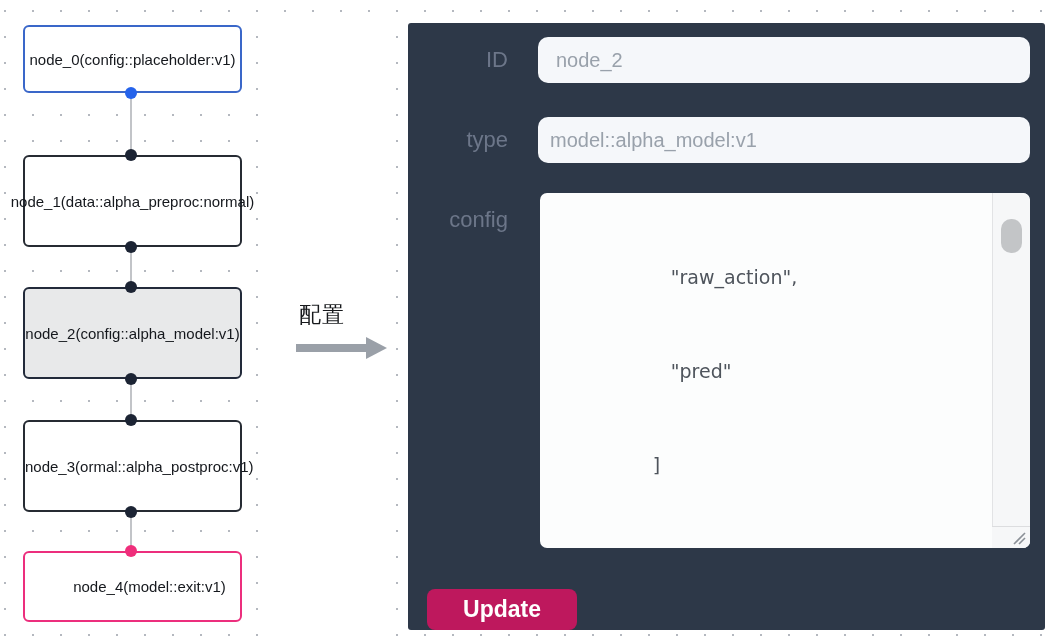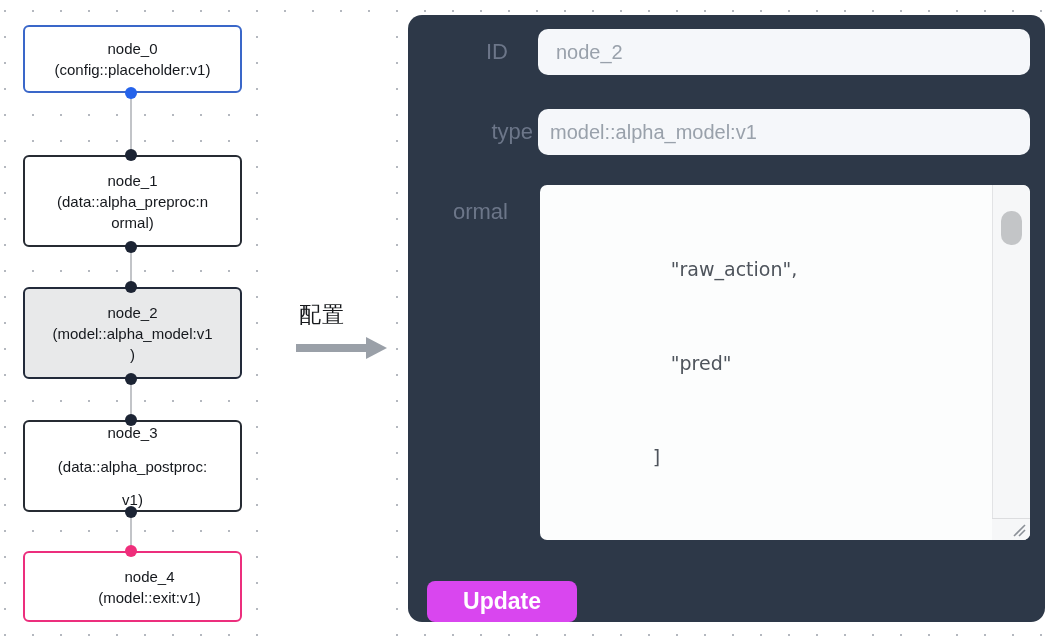--- a/index.html
+++ b/index.html
@@ -10,39 +10,39 @@
     background-image:radial-gradient(circle,#b4b8bf 1.2px,rgba(180,184,191,0) 1.4px);
     background-size:28px 26px;background-position:-9px -2px;
   }
   
   .anno-strip{position:absolute;left:272px;top:14px;width:124px;height:629px;background:#ffffff;}
 
   
   .node{
     position:absolute;left:23px;width:219px;box-sizing:border-box;
     background:#ffffff;border:2px solid #262b33;border-radius:6px;
-    display:flex;flex-direction:column;align-items:center;justify-content:center;
+    display:flex;align-items:center;justify-content:center;
     font-size:15px;line-height:21px;color:#15181d;text-align:center;
   }
   .node.blue{border-color:#3a67c9;}
   .node.pink{border-color:#ec2e7d;padding-left:34px;}
   .node.selected{background:#e8e9ea;border-color:#222a3a;border-width:2.5px;}
   .edge{position:absolute;left:130px;width:2px;background:#c2c4c8;}
   .port{position:absolute;left:125px;width:12px;height:12px;border-radius:50%;background:#1c2434;}
   .port.blue{background:#2563eb;}
   .port.pink{background:#ef2e7b;}
 
   
   .anno-label{position:absolute;left:299px;top:300px;font-size:22px;color:#17191c;letter-spacing:1px;}
   .arrow-shaft{position:absolute;left:296px;top:344px;width:72px;height:8px;background:#9aa0a8;}
   .arrow-head{position:absolute;left:366px;top:337px;width:0;height:0;
     border-top:11px solid transparent;border-bottom:11px solid transparent;border-left:21px solid #9aa0a8;}
 
   
-  .panel{position:absolute;left:408px;top:15px;width:637px;height:607px;background:#2d3848;border-radius:14px;}
+  .panel{position:absolute;left:408px;top:23px;width:637px;height:607px;background:#2d3848;border-radius:3px;}
   .f-label{position:absolute;left:0;width:100px;text-align:right;color:#6c7689;font-size:22px;}
   .f-input{
     position:absolute;left:130px;width:492px;height:46px;box-sizing:border-box;
     background:#f5f7fa;border:none;border-radius:10px;outline:none;
     font-family:"Liberation Sans","DejaVu Sans",sans-serif;
     font-size:20px;color:#99a1ab;padding:0 18px;
   }
   .config-box{
     position:absolute;left:132px;top:170px;width:490px;height:355px;
     background:#fcfdfd;border-radius:7px;overflow:hidden;
@@ -55,21 +55,21 @@
   }
   .vtrack{
     position:absolute;top:0;right:0;width:38px;height:100%;
     background:#f6f7f8;border-left:1px solid #e2e3e5;border-radius:0 7px 7px 0;box-sizing:border-box;
   }
   .vthumb{position:absolute;left:8px;top:26px;width:21px;height:34px;background:#c3c5c7;border-radius:10px;}
   .corner{position:absolute;right:0;bottom:0;width:38px;height:22px;border-top:1px solid #dcdddf;background:#f6f7f8;box-sizing:border-box;}
   .resize-handle{position:absolute;right:4px;bottom:3px;width:18px;height:16px;}
   .update-btn{
     position:absolute;left:19px;top:566px;width:150px;height:41px;
-    background:#d946ef;border:none;border-radius:8px;color:#ffffff;
+    background:#be185d;border:none;border-radius:8px;color:#ffffff;
     font-family:"Liberation Sans","DejaVu Sans",sans-serif;
     font-size:23px;font-weight:700;cursor:pointer;
   }
 </style>
 </head>
 <body>
 
 <div id="stage">
 
   <div class="anno-strip"></div>
@@ -83,26 +83,26 @@
     <div>node_0</div>
     <div>(config::placeholder:v1)</div>
   </div>
   <div class="node" style="top:155px;height:92px;">
     <div>node_1</div>
     <div>(data::alpha_preproc:n</div>
     <div>ormal)</div>
   </div>
   <div class="node selected" style="top:287px;height:92px;">
     <div>node_2</div>
-    <div>(model::alpha_model:v1</div>
+    <div>(config::alpha_model:v1</div>
     <div>)</div>
   </div>
   <div class="node" style="top:420px;height:92px;justify-content:space-between;">
     <div>node_3</div>
-    <div>(data::alpha_postproc:</div>
+    <div>(ormal::alpha_postproc:</div>
     <div>v1)</div>
   </div>
   <div class="node pink" style="top:551px;height:71px;">
     <div>node_4</div>
     <div>(model::exit:v1)</div>
   </div>
 
   <div class="port blue" style="top:87px;"></div>
   <div class="port" style="top:149px;"></div>
   <div class="port" style="top:241px;"></div>
@@ -114,24 +114,24 @@
 
   <div class="anno-label">配置</div>
   <div class="arrow-shaft"></div>
   <div class="arrow-head"></div>
 
   <div class="panel">
 
     <div class="f-label" style="top:14px;height:46px;line-height:46px;">ID</div>
     <input class="f-input" style="top: 14px;" type="text" value="node_2">
 
-    <div class="f-label" style="top:94px;height:46px;line-height:46px;margin-left:25px;">type</div>
+    <div class="f-label" style="top:94px;height:46px;line-height:46px;">type</div>
     <input class="f-input" style="top: 94px; padding-left: 12px;" type="text" value="model::alpha_model:v1">
 
-    <div class="f-label" style="top:184px;height:26px;line-height:26px;">ormal</div>
+    <div class="f-label" style="top:184px;height:26px;line-height:26px;">config</div>
 
     <div class="config-box" role="textbox">
       <div class="config-lines">
         <div>                   "raw_action",</div>
         <div>                   "pred"</div>
         <div>                ]</div>
         <div>             },</div>
         
         
         

